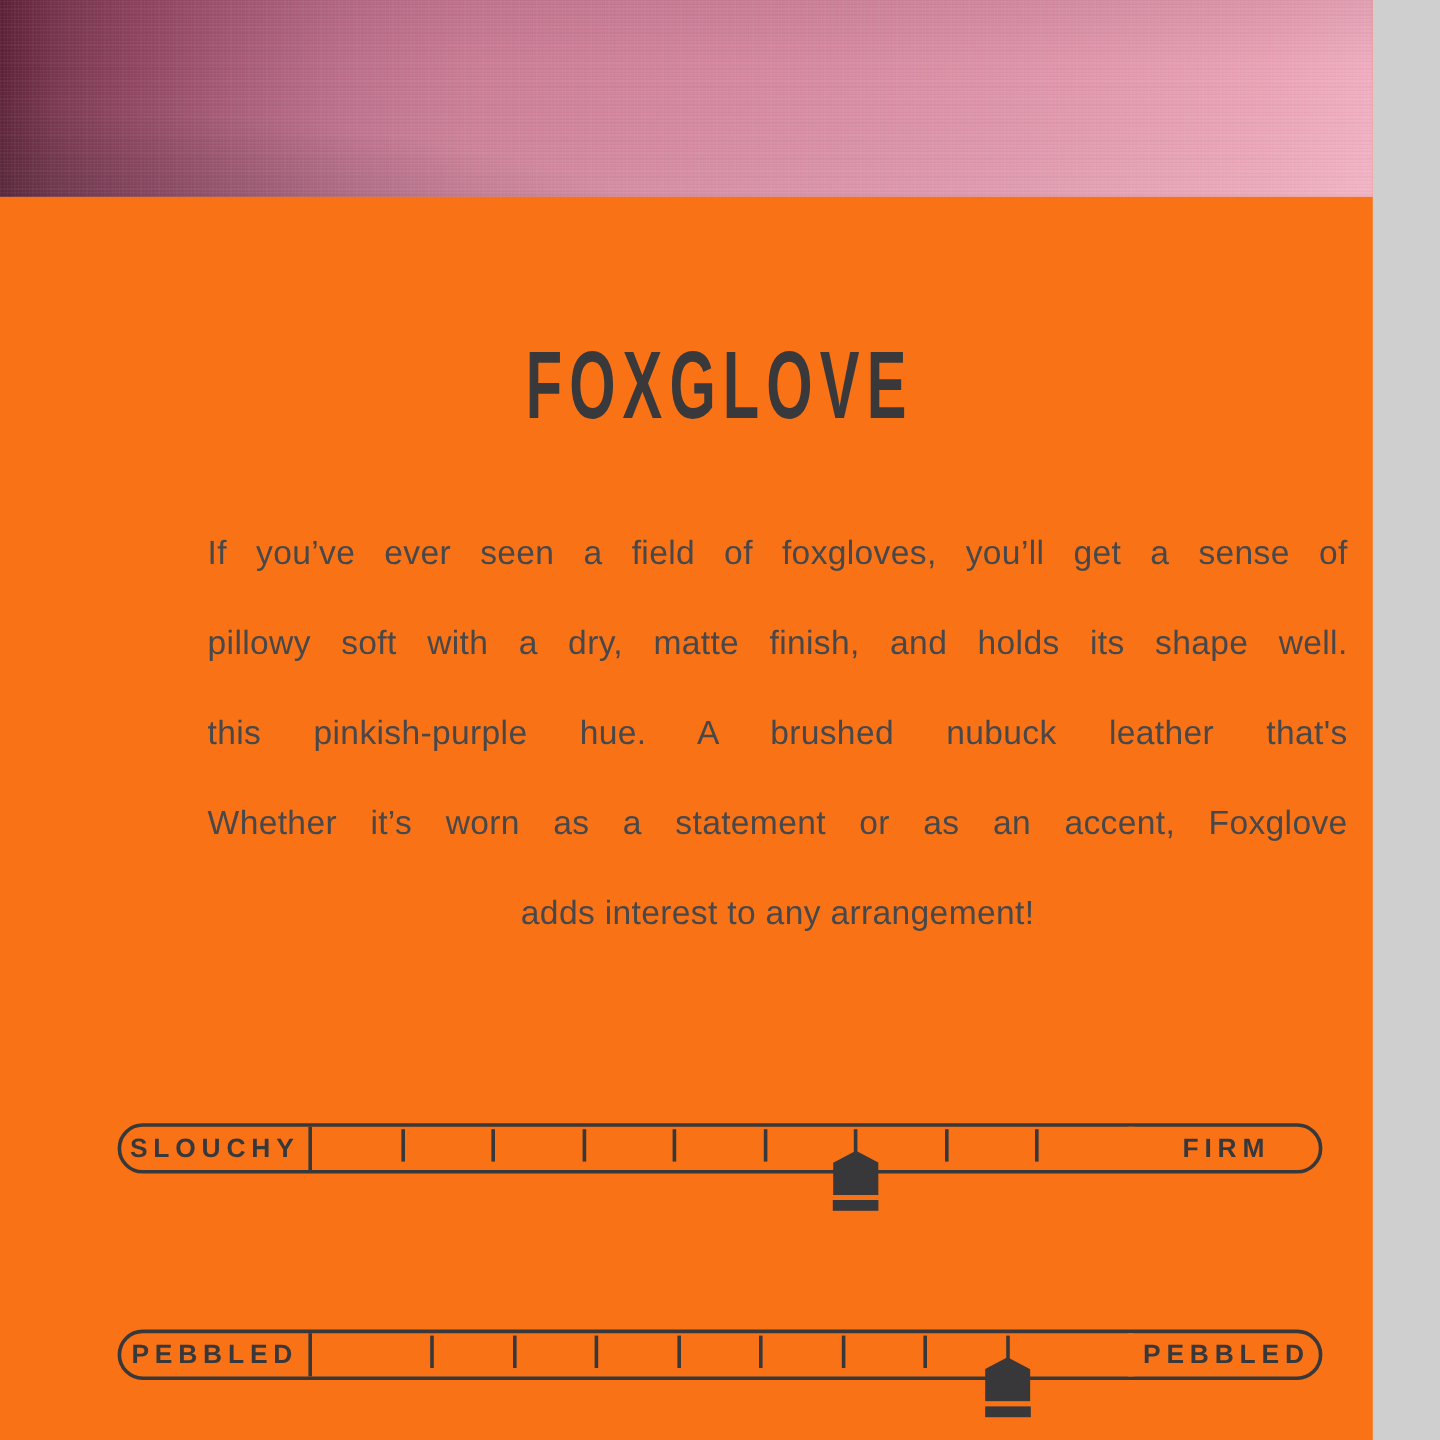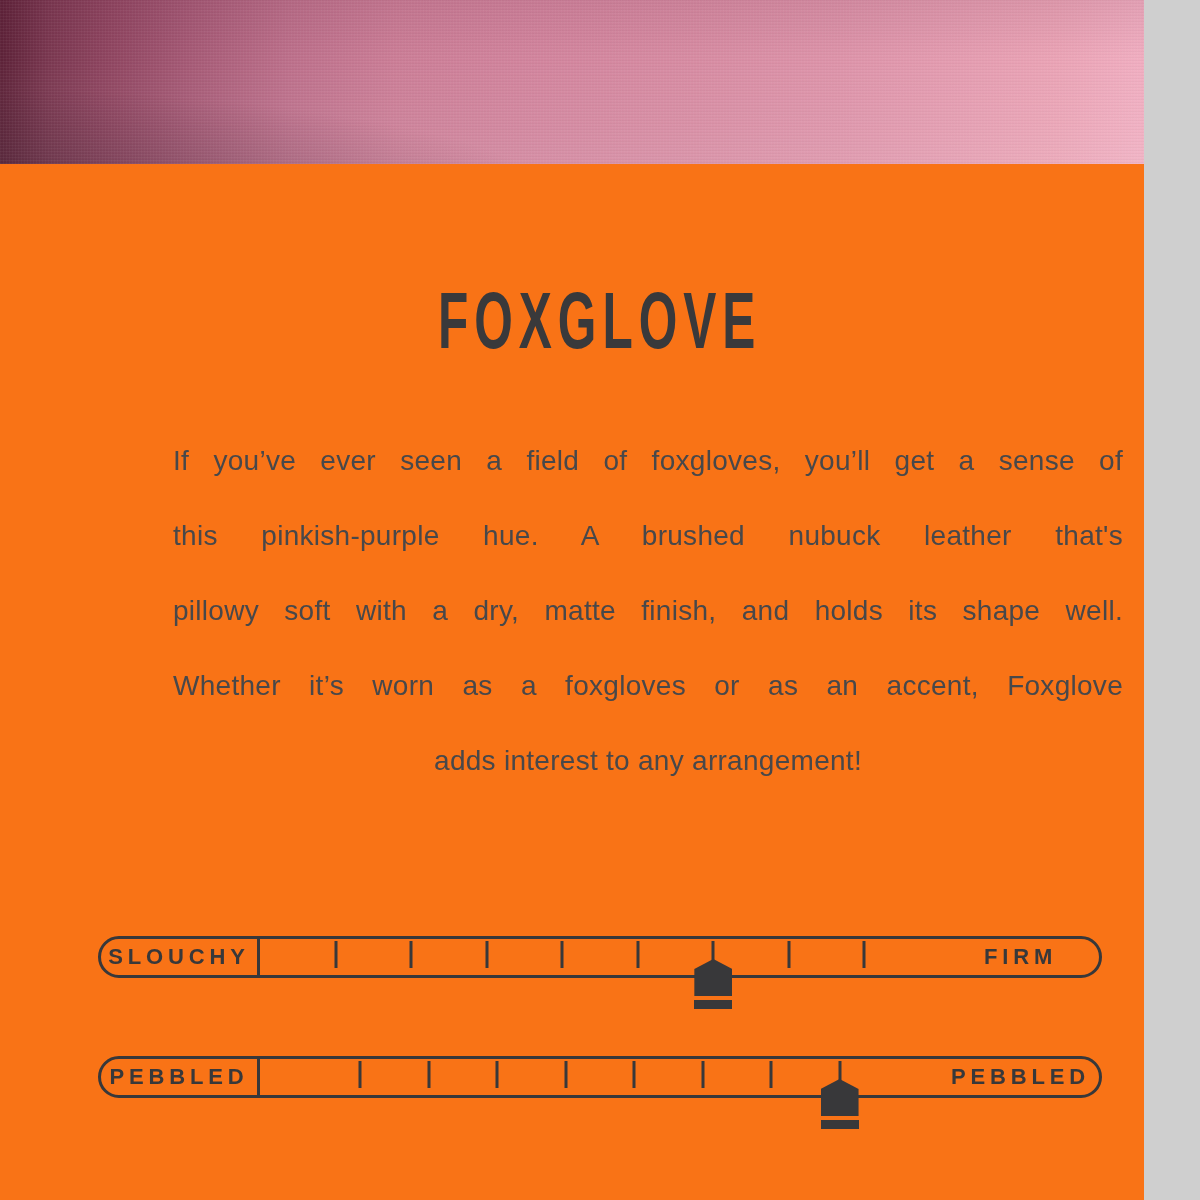--- a/index.html
+++ b/index.html
@@ -46,24 +46,24 @@
   .desc-line.justify { text-align:justify; text-align-last:justify; text-justify:inter-word; }
   .desc-line.center  { text-align:left;  text-align-last:center; }
 
   
   .slider {
     position:absolute; left:98px; width:1004px; height:42px;
     border:3px solid #38383a; border-radius:21px;
     display:flex; align-items:stretch;margin-top:26px;
   }
   .slider-1 { top:910px; }
-  .slider-2 { top:1030px;gap:32px; }
+  .slider-2 { top:1082px;gap:32px; }
   .cap { flex:0 0 159px; display:flex; align-items:center; justify-content:center; }
   .cap-left  { border-right:3px solid #38383a; }
-  .cap-right { border-left:2px solid #f97316; }
+  .cap-right { border-left:5px solid #f97316; }
   .cap-text  { font-weight:bold; font-size:22px; letter-spacing:0.22em; color:#38383a; white-space:nowrap; }
   .track { position:relative; flex:1 1 auto; }
   .tick {
     position:absolute; top:2px; width:3px; height:27px;
     background:#38383a; transform:translateX(-50%);
   }
   .marker {
     position:absolute; top:20px; width:38px;
     transform:translateX(-50%); z-index:2;
   }
@@ -79,23 +79,23 @@
 <div class="page">
 
   <div class="swatch"></div>
 
   <div class="title-wrap">
     <span class="title-text">FOXGLOVE</span>
   </div>
 
   <div class="desc">
     <span class="desc-line justify">If you’ve ever seen a field of foxgloves, you’ll get a sense of</span>
+    <span class="desc-line justify">pillowy soft with a dry, matte finish, and holds its shape well.</span>
     <span class="desc-line justify">this pinkish-purple hue. A brushed nubuck leather that's</span>
-    <span class="desc-line justify">pillowy soft with a dry, matte finish, and holds its shape well.</span>
-    <span class="desc-line justify">Whether it’s worn as a foxgloves or as an accent, Foxglove</span>
+    <span class="desc-line justify">Whether it’s worn as a statement or as an accent, Foxglove</span>
     <span class="desc-line center">adds interest to any arrangement!</span>
   </div>
 
   <div class="slider slider-1">
     <div class="cap cap-left">
       <span class="cap-text">SLOUCHY</span>
     </div>
     <div class="track">
       <div class="marker" style="left: 66.6667%;">
         <div class="nib"></div>

